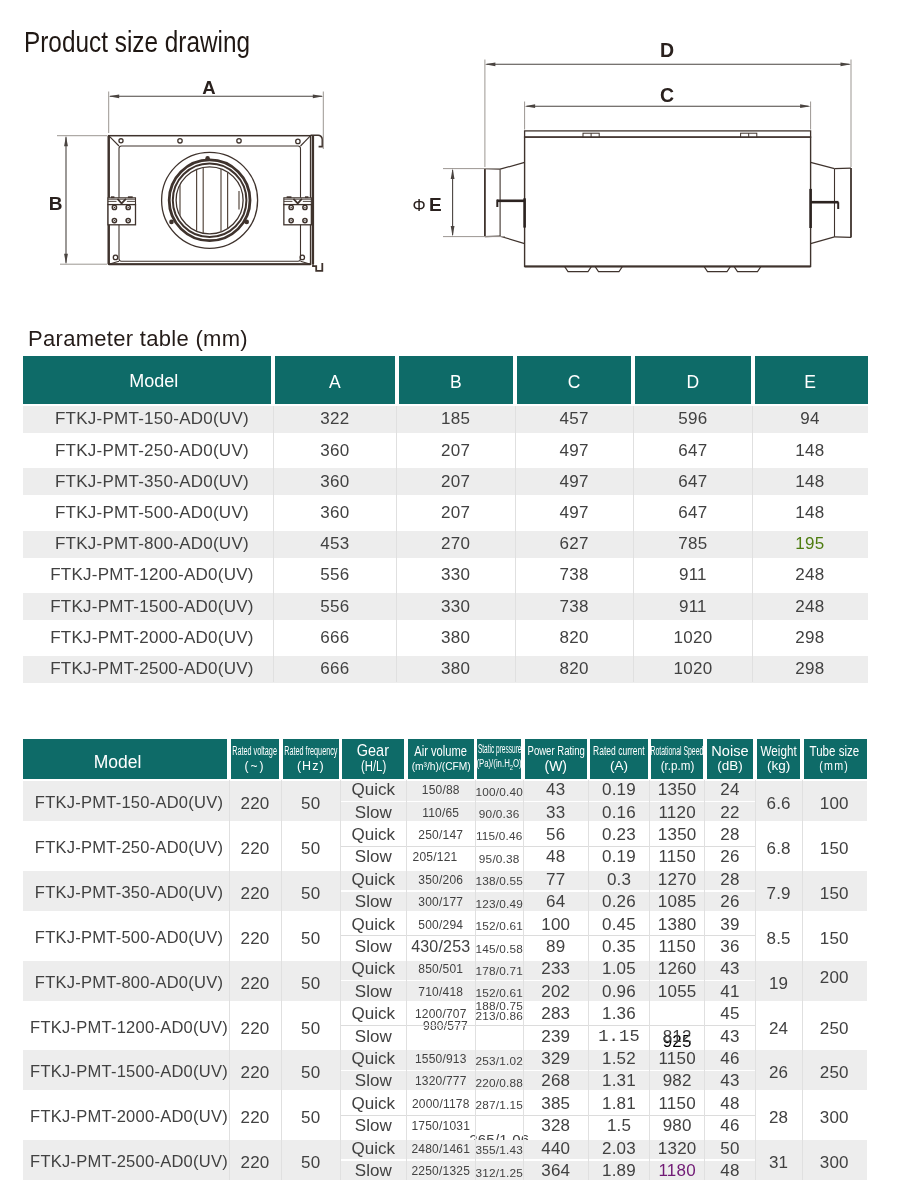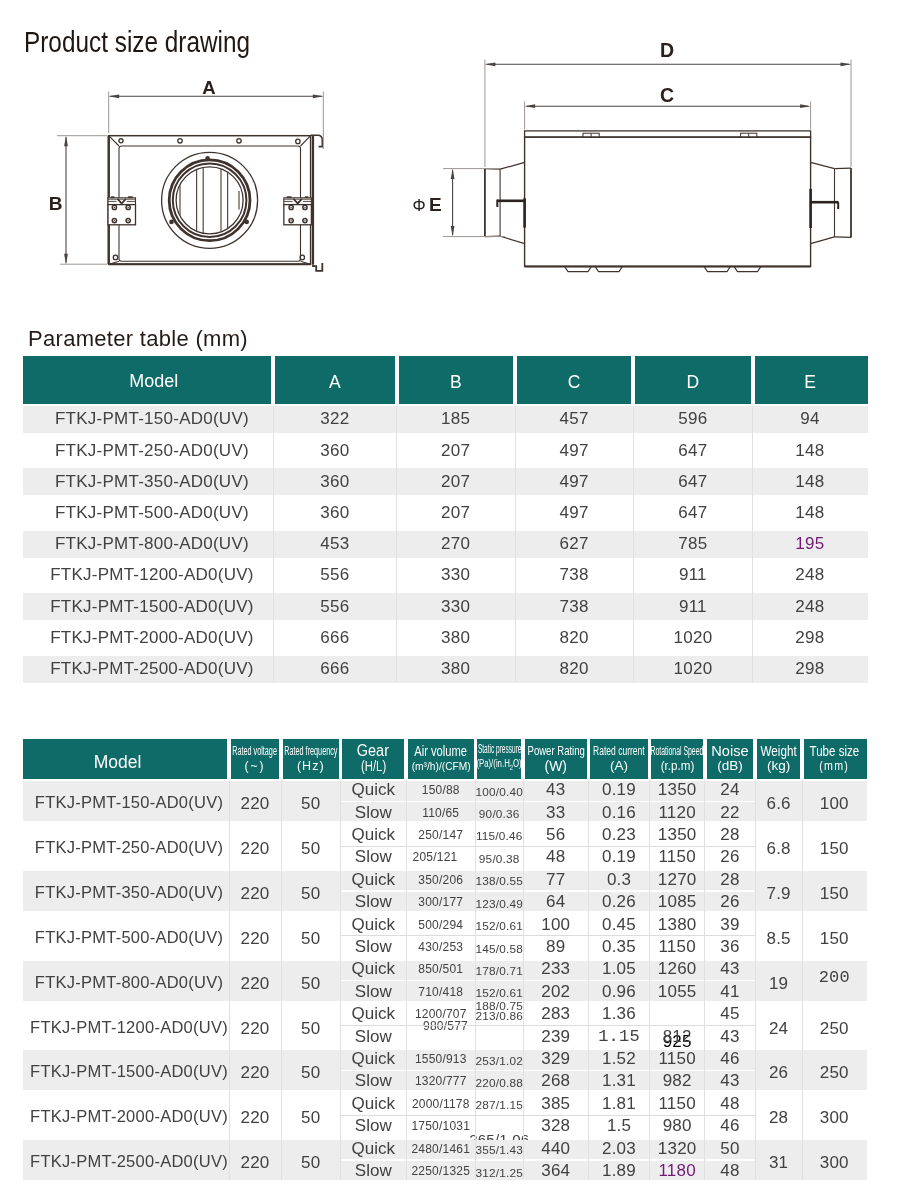--- a/index.html
+++ b/index.html
@@ -253,21 +253,21 @@
 <div class="abs ct" style="left:515px;top:497.5px;width:118.29999999999995px;height:31.2px;color:#414141;font-size:17px;letter-spacing:0.3px;">497</div>
 <div class="abs ct" style="left:633.3px;top:497.5px;width:119.20000000000005px;height:31.2px;color:#414141;font-size:17px;letter-spacing:0.3px;">647</div>
 <div class="abs ct" style="left:752.5px;top:497.5px;width:115.0px;height:31.2px;color:#414141;font-size:17px;letter-spacing:0.3px;">148</div>
 
 <div class="abs" style="left:23px;top:530.6px;width:844.5px;height:27.4px;background:#ededed;"></div>
 <div class="abs ct" style="left:23px;top:528.7px;width:250.39999999999998px;height:31.2px;color:#414141;font-size:17px;padding-left:7.5px;letter-spacing:0.25px;">FTKJ-PMT-800-AD0(UV)</div>
 <div class="abs ct" style="left:273.4px;top:528.7px;width:123.10000000000002px;height:31.2px;color:#414141;font-size:17px;letter-spacing:0.3px;">453</div>
 <div class="abs ct" style="left:396.5px;top:528.7px;width:118.5px;height:31.2px;color:#414141;font-size:17px;letter-spacing:0.3px;">270</div>
 <div class="abs ct" style="left:515px;top:528.7px;width:118.29999999999995px;height:31.2px;color:#414141;font-size:17px;letter-spacing:0.3px;">627</div>
 <div class="abs ct" style="left:633.3px;top:528.7px;width:119.20000000000005px;height:31.2px;color:#414141;font-size:17px;letter-spacing:0.3px;">785</div>
-<div class="abs ct" style="left:752.5px;top:528.7px;width:115.0px;height:31.2px;color:#701a75;font-size:17px;letter-spacing:0.3px;">195</div>
+<div class="abs ct" style="left:752.5px;top:528.7px;width:115.0px;height:31.2px;color:#4d7c0f;font-size:17px;letter-spacing:0.3px;">195</div>
 
 <div class="abs ct" style="left:23px;top:559.9px;width:250.39999999999998px;height:31.2px;color:#414141;font-size:17px;padding-left:7.5px;letter-spacing:0.25px;">FTKJ-PMT-1200-AD0(UV)</div>
 <div class="abs ct" style="left:273.4px;top:559.9px;width:123.10000000000002px;height:31.2px;color:#414141;font-size:17px;letter-spacing:0.3px;">556</div>
 <div class="abs ct" style="left:396.5px;top:559.9px;width:118.5px;height:31.2px;color:#414141;font-size:17px;letter-spacing:0.3px;">330</div>
 <div class="abs ct" style="left:515px;top:559.9px;width:118.29999999999995px;height:31.2px;color:#414141;font-size:17px;letter-spacing:0.3px;">738</div>
 <div class="abs ct" style="left:633.3px;top:559.9px;width:119.20000000000005px;height:31.2px;color:#414141;font-size:17px;letter-spacing:0.3px;">911</div>
 <div class="abs ct" style="left:752.5px;top:559.9px;width:115.0px;height:31.2px;color:#414141;font-size:17px;letter-spacing:0.3px;">248</div>
 
 <div class="abs" style="left:23px;top:593.0px;width:844.5px;height:27.4px;background:#ededed;"></div>
 <div class="abs ct" style="left:23px;top:591.1px;width:250.39999999999998px;height:31.2px;color:#414141;font-size:17px;padding-left:7.5px;letter-spacing:0.25px;">FTKJ-PMT-1500-AD0(UV)</div>
@@ -443,34 +443,34 @@
 <div class="abs ct" style="left:755.2px;top:915.9px;width:46.89999999999998px;height:40px;color:#414141;font-size:17px;letter-spacing:0.2px;padding-top:6px;">8.5</div>
 <div class="abs ct" style="left:802.1px;top:915.9px;width:64.39999999999998px;height:40px;color:#414141;font-size:17px;letter-spacing:0.2px;padding-top:6px;">150</div>
 <div class="abs ct" style="left:340.5px;top:913.5px;width:65.5px;height:22.4px;color:#414141;font-size:17px;">Quick</div>
 <div class="abs ct" style="left:406px;top:913.5px;width:69.5px;height:22.4px;color:#414141;font-size:12px;letter-spacing:0.2px;">500/294</div>
 <div class="abs ct" style="left:475.5px;top:913.5px;width:47.5px;height:22.4px;color:#414141;font-size:11.8px;letter-spacing:0.2px;padding-top:3px;">152/0.61</div>
 <div class="abs ct" style="left:523px;top:913.5px;width:65.5px;height:22.4px;color:#414141;font-size:17px;letter-spacing:0.2px;">100</div>
 <div class="abs ct" style="left:588.5px;top:913.5px;width:61.0px;height:22.4px;color:#414141;font-size:17px;letter-spacing:0.2px;">0.45</div>
 <div class="abs ct" style="left:649.5px;top:913.5px;width:55.299999999999955px;height:22.4px;color:#414141;font-size:17px;letter-spacing:0.2px;">1380</div>
 <div class="abs ct" style="left:704.8px;top:913.5px;width:50.40000000000009px;height:22.4px;color:#414141;font-size:17px;letter-spacing:0.2px;">39</div>
 <div class="abs ct" style="left:340.5px;top:935.9px;width:65.5px;height:22.4px;color:#414141;font-size:17px;">Slow</div>
-<div class="abs ct" style="left:406px;top:935.9px;width:69.5px;height:22.4px;color:#414141;font-size:12px;letter-spacing:0.2px;">430/253</div>
+<div class="abs ct" style="left:406px;top:935.9px;width:69.5px;height:22.4px;color:#414141;font-size:16px;letter-spacing:0.2px;">430/253</div>
 <div class="abs ct" style="left:475.5px;top:935.9px;width:47.5px;height:22.4px;color:#414141;font-size:11.8px;letter-spacing:0.2px;padding-top:3px;">145/0.58</div>
 <div class="abs ct" style="left:523px;top:935.9px;width:65.5px;height:22.4px;color:#414141;font-size:17px;letter-spacing:0.2px;">89</div>
 <div class="abs ct" style="left:588.5px;top:935.9px;width:61.0px;height:22.4px;color:#414141;font-size:17px;letter-spacing:0.2px;">0.35</div>
 <div class="abs ct" style="left:649.5px;top:935.9px;width:55.299999999999955px;height:22.4px;color:#414141;font-size:17px;letter-spacing:0.2px;">1150</div>
 <div class="abs ct" style="left:704.8px;top:935.9px;width:50.40000000000009px;height:22.4px;color:#414141;font-size:17px;letter-spacing:0.2px;">36</div>
 <div class="abs" style="left:340.5px;top:935.36px;width:414.70000000000005px;height:1px;background:#dcdcdc;"></div>
 
 <div class="abs" style="left:23px;top:960.7px;width:843.5px;height:40px;background:#ededed;"></div>
 <div class="abs ct" style="left:23px;top:960.7px;width:206px;height:40px;color:#414141;font-size:16.5px;padding-left:6px;letter-spacing:0.25px;padding-top:3px;">FTKJ-PMT-800-AD0(UV)</div>
 <div class="abs ct" style="left:229px;top:960.7px;width:52px;height:40px;color:#414141;font-size:17px;letter-spacing:0.2px;padding-top:6px;">220</div>
 <div class="abs ct" style="left:281px;top:960.7px;width:59.5px;height:40px;color:#414141;font-size:17px;letter-spacing:0.2px;padding-top:6px;">50</div>
 <div class="abs ct" style="left:755.2px;top:960.7px;width:46.89999999999998px;height:40px;color:#414141;font-size:17px;letter-spacing:0.2px;padding-top:6px;">19</div>
-<div class="abs ct" style="left:802.1px;top:960.7px;width:64.39999999999998px;height:28px;color:#414141;font-size:17px;letter-spacing:0.2px;padding-top:6px;font-family:Liberation Mono, monospace;">200</div>
+<div class="abs ct" style="left:802.1px;top:960.7px;width:64.39999999999998px;height:28px;color:#414141;font-size:17px;letter-spacing:0.2px;padding-top:6px;">200</div>
 <div class="abs ct" style="left:340.5px;top:958.3px;width:65.5px;height:22.4px;color:#414141;font-size:17px;">Quick</div>
 <div class="abs ct" style="left:406px;top:958.3px;width:69.5px;height:22.4px;color:#414141;font-size:12px;letter-spacing:0.2px;">850/501</div>
 <div class="abs ct" style="left:475.5px;top:958.3px;width:47.5px;height:22.4px;color:#414141;font-size:11.8px;letter-spacing:0.2px;padding-top:3px;">178/0.71</div>
 <div class="abs ct" style="left:523px;top:958.3px;width:65.5px;height:22.4px;color:#414141;font-size:17px;letter-spacing:0.2px;">233</div>
 <div class="abs ct" style="left:588.5px;top:958.3px;width:61.0px;height:22.4px;color:#414141;font-size:17px;letter-spacing:0.2px;">1.05</div>
 <div class="abs ct" style="left:649.5px;top:958.3px;width:55.299999999999955px;height:22.4px;color:#414141;font-size:17px;letter-spacing:0.2px;">1260</div>
 <div class="abs ct" style="left:704.8px;top:958.3px;width:50.40000000000009px;height:22.4px;color:#414141;font-size:17px;letter-spacing:0.2px;">43</div>
 <div class="abs ct" style="left:340.5px;top:980.7px;width:65.5px;height:22.4px;color:#414141;font-size:17px;">Slow</div>
 <div class="abs ct" style="left:406px;top:980.7px;width:69.5px;height:22.4px;color:#414141;font-size:12px;letter-spacing:0.2px;">710/418</div>
 <div class="abs ct" style="left:475.5px;top:980.7px;width:47.5px;height:22.4px;color:#414141;font-size:11.8px;letter-spacing:0.2px;padding-top:3px;">152/0.61</div>

